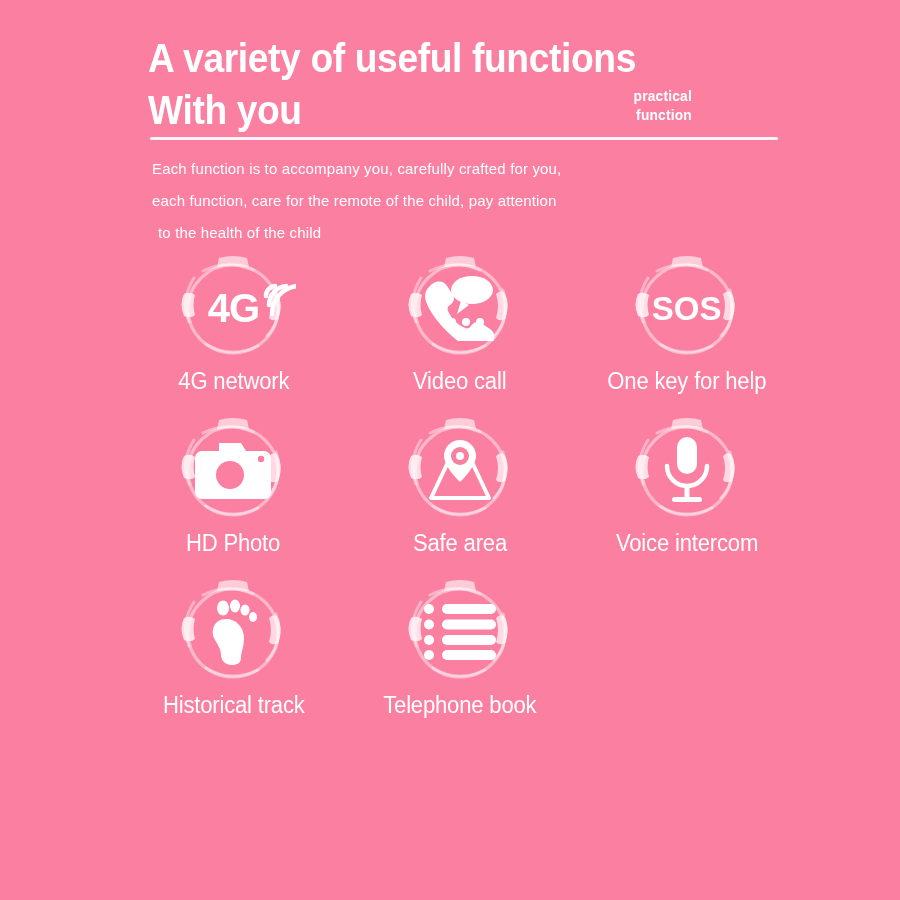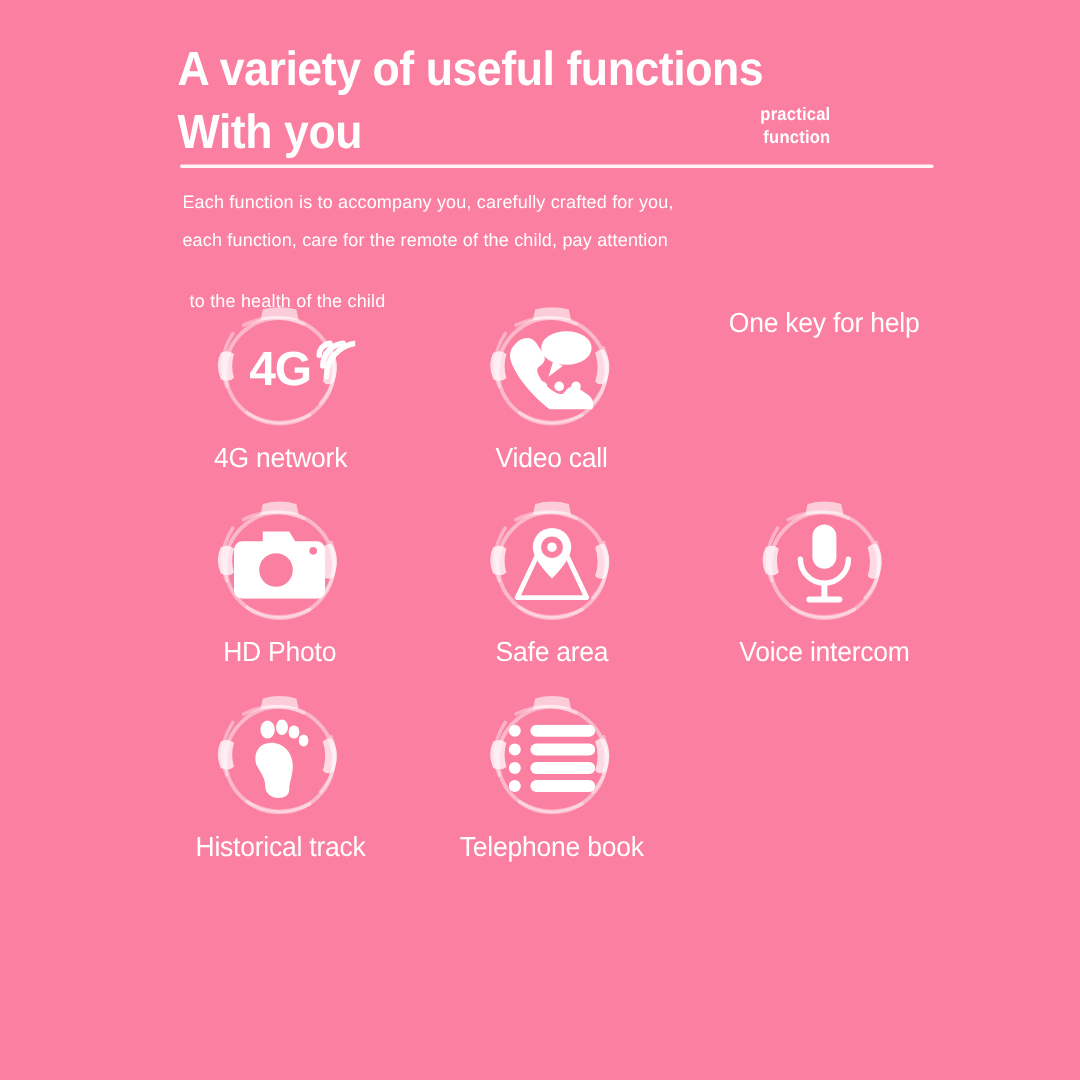--- a/index.html
+++ b/index.html
@@ -59,21 +59,21 @@
     left:152px;
     top:153px;
     width:640px;
     color:#ffffff;
     font-size:15px;
     line-height:32px;
     letter-spacing:0.15px;
     font-weight:500;
   }
   .desc div { white-space:nowrap; }
-  .desc div:nth-child(3) { padding-left:6px;margin-top:19px; }
+  .desc div:nth-child(3) { padding-left:6px; }
 
   
   .grid {
     position:absolute;
     left:120px;
     top:252px;
     width:680px;
     display:grid;
     grid-template-columns:repeat(3, 1fr);
     grid-auto-rows:162px;
@@ -197,20 +197,39 @@
     <path d="M40 26 l-4 13 l12 -9 z" fill="#fff"></path>
     <circle cx="31" cy="47" r="4" fill="#fff"></circle>
     <circle cx="45" cy="47" r="4" fill="#fff"></circle>
     <circle cx="59" cy="47" r="4" fill="#fff"></circle>
   </svg>
         </div>
       </div>
       <div class="label">Video call</div>
     </div>
     <div class="cell">
+      <div class="watch">
+        <svg width="122" height="112" viewBox="0 0 122 112" fill="none">
+
+    <path d="M47 6 q14 -4 28 0 l2 9 q-16 -3 -32 0 z" fill="rgba(255,255,255,0.6)"></path>
+
+    <path d="M12 42 q-5 10 0 22 q7 3 11 -1 q-3 -10 0 -20 q-5 -4 -11 -1 z" fill="rgba(255,255,255,0.75)"></path>
+
+    <path d="M105 40 q7 12 1 27 q-6 3 -9 -1 q4 -12 0 -24 q4 -4 8 -2 z" fill="rgba(255,255,255,0.7)"></path>
+
+    <ellipse cx="61" cy="57" rx="45" ry="44" stroke="rgba(255,255,255,0.45)" stroke-width="3.2" fill="none"></ellipse>
+    <path d="M22 26 q-14 22 -5 44" stroke="rgba(255,255,255,0.4)" stroke-width="3" fill="none" stroke-linecap="round"></path>
+    <path d="M31 19 q24 -12 50 -1" stroke="rgba(255,255,255,0.4)" stroke-width="3" fill="none" stroke-linecap="round"></path>
+    <path d="M104 38 q9 26 -9 46" stroke="rgba(255,255,255,0.4)" stroke-width="3" fill="none" stroke-linecap="round"></path>
+    <path d="M86 94 q-28 13 -52 -2" stroke="rgba(255,255,255,0.4)" stroke-width="3" fill="none" stroke-linecap="round"></path>
+  </svg>
+        <div class="glyph">
+          <span class="glyph-text txt-sos">SOS</span>
+        </div>
+      </div>
       <div class="label">One key for help</div>
     </div>
     <div class="cell">
       <div class="watch">
         <svg width="122" height="112" viewBox="0 0 122 112" fill="none">
 
     <path d="M47 6 q14 -4 28 0 l2 9 q-16 -3 -32 0 z" fill="rgba(255,255,255,0.6)"></path>
 
     <path d="M12 42 q-5 10 0 22 q7 3 11 -1 q-3 -10 0 -20 q-5 -4 -11 -1 z" fill="rgba(255,255,255,0.75)"></path>
 

